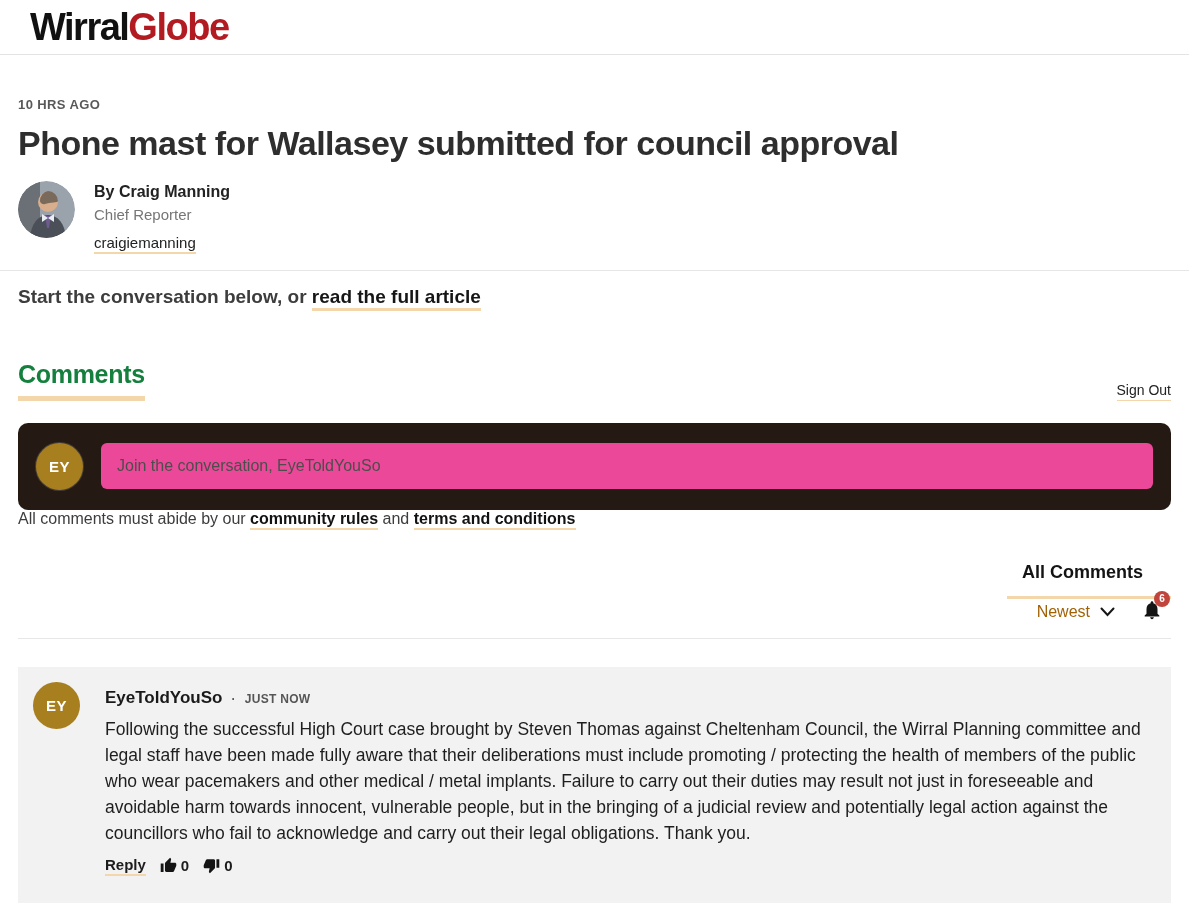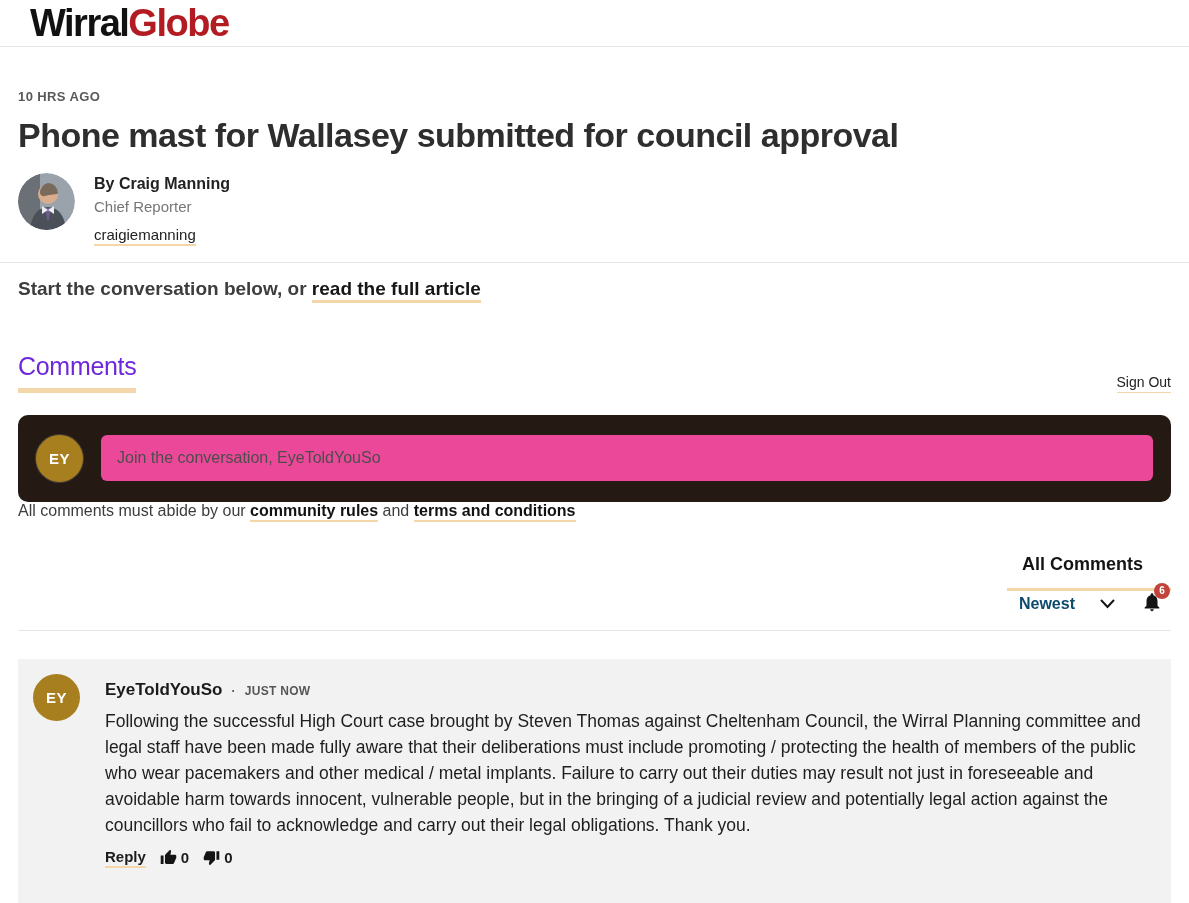--- a/index.html
+++ b/index.html
@@ -10,21 +10,21 @@
     --card:#f2f2f2;
     --text:#1f1f1f;
     --gray:#595959;
     --border:#e4e4e4;
     --badge:#c0443c;
   }
   *{box-sizing:border-box;margin:0;padding:0;}
   html,body{width:1189px;height:903px;overflow:hidden;background:#fff;
     font-family:"Liberation Sans","DejaVu Sans",sans-serif;color:var(--text);}
   
-  .site-header{height:47px;display:flex;align-items:center;padding:0 30px;
+  .site-header{height:55px;display:flex;align-items:center;padding:0 30px;
     border-bottom:1px solid var(--border);}
   .logo{font-size:38px;font-weight:800;letter-spacing:-1.5px;color:#111;line-height:1;}
   .logo .logo-red{color:var(--red);}
   
   .main{padding:0 18px;}
   .timestamp{margin-top:42px;font-size:13px;font-weight:700;color:var(--gray);
     letter-spacing:.4px;}
   h1.article-title{margin-top:10px;font-size:34px;font-weight:700;color:#2e2e2e;
     letter-spacing:-.5px;line-height:1.25;}
   
@@ -36,21 +36,21 @@
   .byline-handle{display:inline-block;font-size:15px;color:#222;margin-top:11px;
     border-bottom:2px solid var(--tan);padding-bottom:1px;cursor:pointer;}
   .divider{border:none;border-top:1px solid #e6e6e6;margin:16px -18px 0 -18px;}
   
   .cta-line{margin-top:15px;font-size:19px;font-weight:600;color:#3d3d3d;}
   .cta-link{font-weight:700;color:#161616;border-bottom:3px solid var(--tan);
     padding-bottom:1px;cursor:pointer;}
   
   .comments-head{margin-top:52px;display:flex;align-items:flex-end;
     justify-content:space-between;}
-  .comments-title{font-size:25px;font-weight:400;color:#6d28d9;display:inline-block;
+  .comments-title{font-size:25px;font-weight:700;color:#15803d;display:inline-block;
     border-bottom:5px solid var(--tan);padding-bottom:7px;letter-spacing:-.3px;}
   .sign-out{font-size:14px;color:#222;border-bottom:1px solid var(--tan);
     padding-bottom:2px;cursor:pointer;}
   
   .composer{margin-top:22px;background:var(--dark);border-radius:10px;
     padding:20px 18px;display:flex;align-items:center;gap:18px;}
   .avatar-initials{width:47px;height:47px;flex:0 0 47px;border-radius:50%;
     background:var(--gold);color:#fff;display:flex;align-items:center;
     justify-content:center;font-size:15px;font-weight:600;letter-spacing:.5px;}
   .composer .avatar-initials{box-shadow:0 0 0 1px rgba(255,255,255,.15);}
@@ -63,22 +63,22 @@
   .rules-link{font-weight:700;color:#121212;border-bottom:2px solid var(--tan);
     padding-bottom:1px;cursor:pointer;}
   
   .toolbar{margin-top:34px;display:flex;align-items:flex-end;
     justify-content:space-between;border-bottom:1px solid #e7e7e7;flex-direction:column;}
   .tab-all-comments{font-size:18px;font-weight:700;color:#141414;
     padding:0 28px 13px 15px;border-bottom:3px solid var(--tan);
     margin-bottom:-1px;cursor:pointer;}
   .toolbar-right{display:flex;align-items:center;gap:26px;padding-bottom:12px;
     padding-right:8px;}
-  .sort-control{display:flex;align-items:center;gap:25px;font-size:16px;
-    font-weight:700;color:#0c4a6e;cursor:pointer;}
+  .sort-control{display:flex;align-items:center;gap:10px;font-size:16px;
+    font-weight:400;color:#a16207;cursor:pointer;}
   .bell-wrap{position:relative;cursor:pointer;}
   .bell-badge{position:absolute;top:-7px;right:-7px;width:16px;height:16px;
     border-radius:50%;background:var(--badge);color:#fff;font-size:10px;
     font-weight:700;display:flex;align-items:center;justify-content:center;}
   
   .comment-card{margin:28px 0 0 0;background:var(--card);
     padding:15px 24px 40px 15px;display:flex;gap:25px;align-items:flex-start;
     min-height:247px;}
   .comment-content{flex:1;padding-top:6px;}
   .comment-meta{display:flex;align-items:baseline;gap:9px;}

